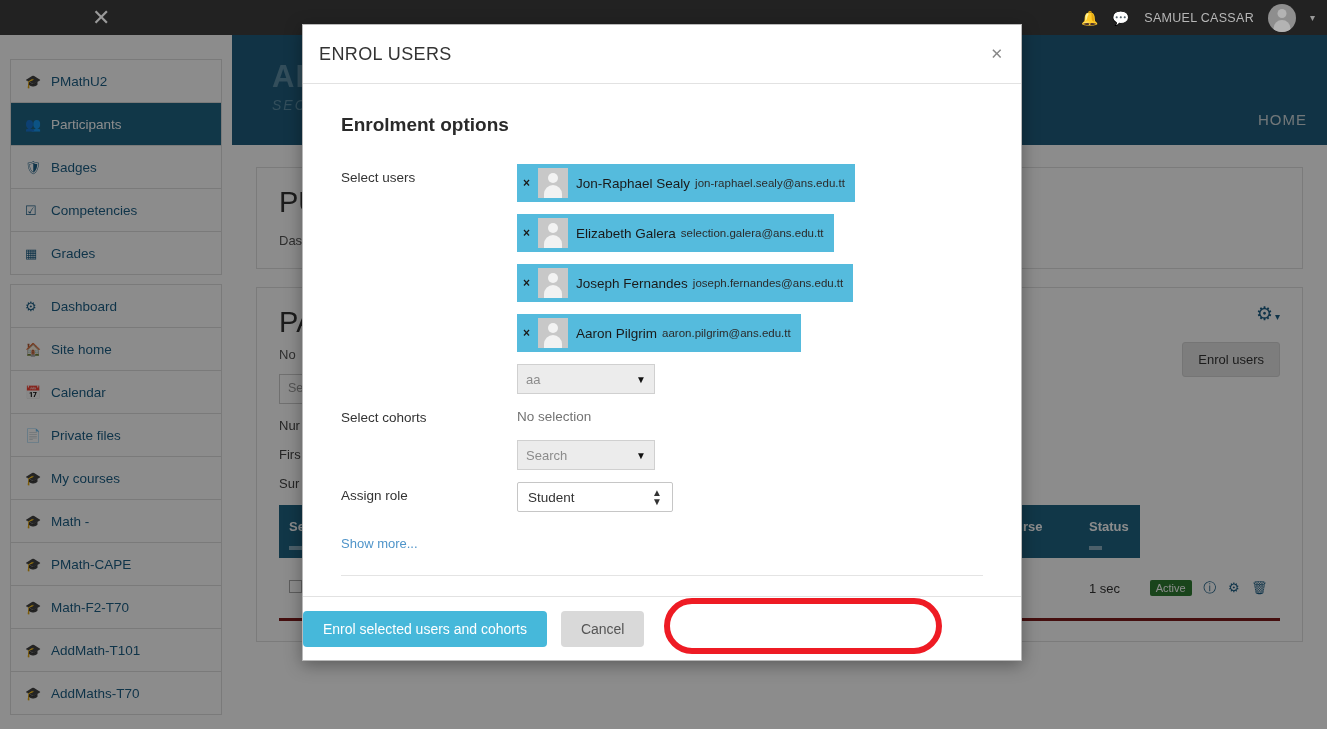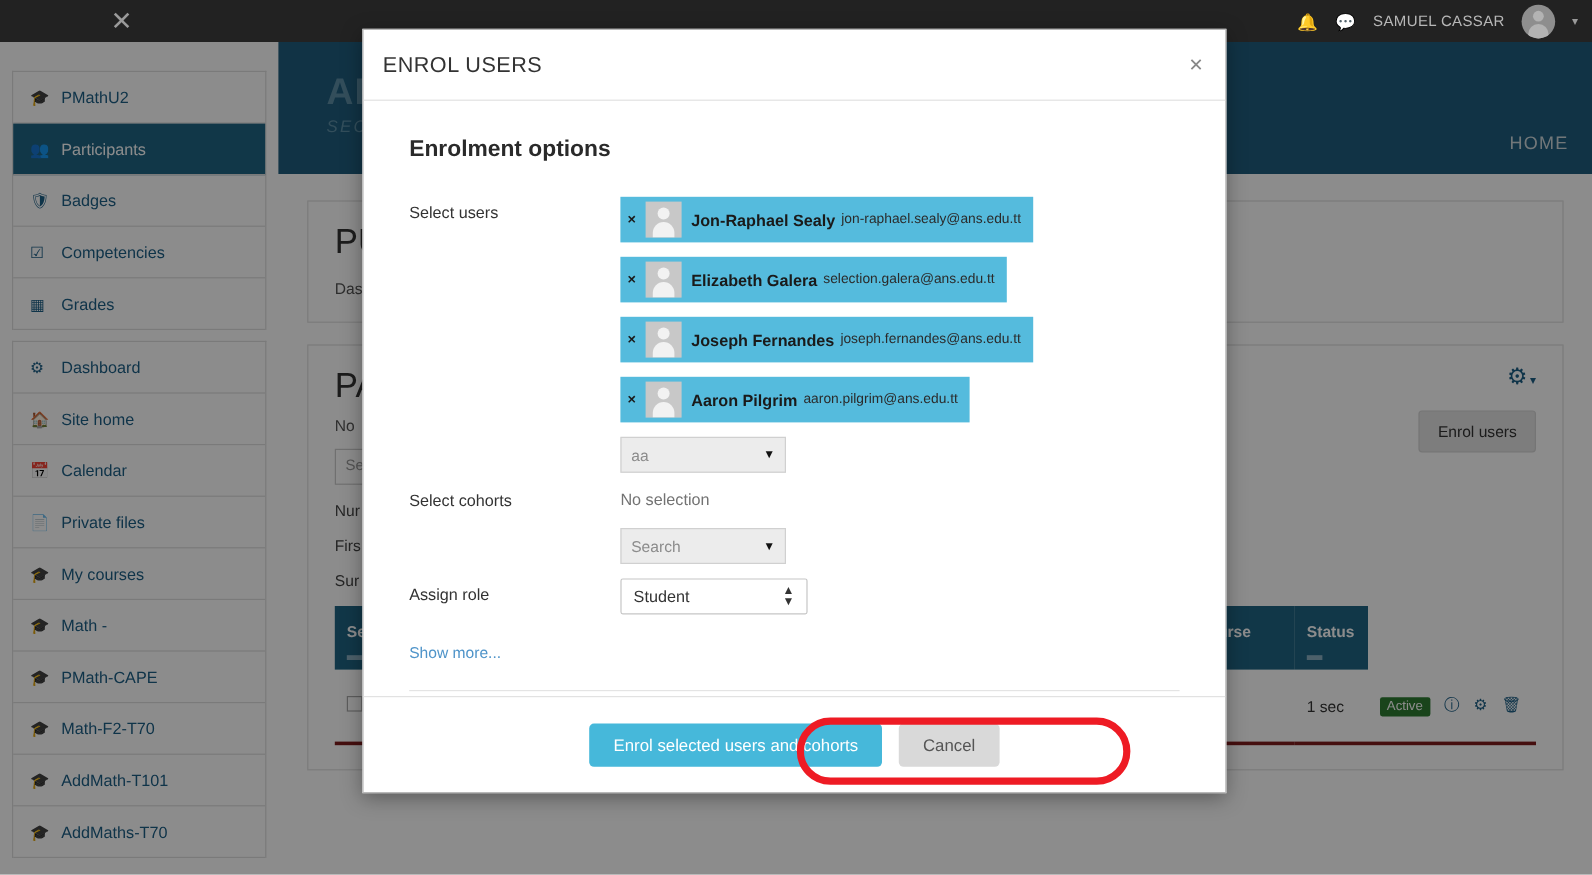--- a/index.html
+++ b/index.html
@@ -162,21 +162,21 @@
     background: #55bbdd; display: inline-flex; align-items: center;
     padding: 4px 10px 4px 6px; margin-bottom: 12px; max-width: 100%;
   }
   .chip-x { color: #1a1a1a; font-size: 12px; margin-right: 8px; font-weight: bold; }
   .chip-av {
     width: 30px; height: 30px; background: #c8c8c8; position: relative;
     overflow: hidden; margin-right: 8px; flex-shrink: 0;
   }
   .chip-av::before { content:""; position:absolute; left:50%; top:5px; transform:translateX(-50%); width:10px; height:10px; border-radius:50%; background:#f2f2f2; }
   .chip-av::after { content:""; position:absolute; left:50%; top:17px; transform:translateX(-50%); width:18px; height:13px; border-radius:9px 9px 0 0; background:#f2f2f2; }
-  .chip-name { font-size: 13.5px; font-weight: bold; color: #1a1a1a; white-space: nowrap; }
+  .chip-name { font-size: 13.5px; font-weight: normal; color: #1a1a1a; white-space: nowrap; }
   .chip-mail { font-size: 11.5px; color: #2b2b2b; margin-left: 5px; white-space: nowrap; }
 
   .sel-box {
     width: 138px; height: 30px; background: #ececec; border: 1px solid #d0d0d0;
     display: flex; align-items: center; padding: 0 8px;
     font-size: 13px; color: #8c8c8c;
   }
   .sel-box .sel-caret { margin-left: auto; color: #111; font-size: 10px; }
   .sel-noselect { font-size: 13.5px; color: #737373; padding-top: 5px; }
 
@@ -187,22 +187,22 @@
   }
   .role-select .stepper { margin-left: auto; font-size: 10px; color: #333; line-height: 9px; text-align: center; }
 
   .showmore {
     color: #4f94c9; font-size: 13px; margin-top: 14px;
     padding-bottom: 24px; border-bottom: 1px solid #e4e4e4;
     display: inline-block; width: 100%;
   }
 
   .modal-footer {
-    height: 80px; border-top: 1px solid #e2e2e2; flex-shrink: 0;
-    display: flex; align-items: center; justify-content: center; gap: 14px;
+    height: 64px; border-top: 1px solid #e2e2e2; flex-shrink: 0;
+    display: flex; align-items: center; gap: 14px;
     position: relative;
   }
   .btn-primary {
     background: #46b8da; color: #fff; font-size: 14px;
     padding: 10px 20px; border-radius: 4px; border: none;
     font-family: "Liberation Sans", sans-serif;
   }
   .btn-secondary {
     background: #d9d9d9; color: #555; font-size: 14px;
     padding: 10px 20px; border-radius: 4px; border: none;

